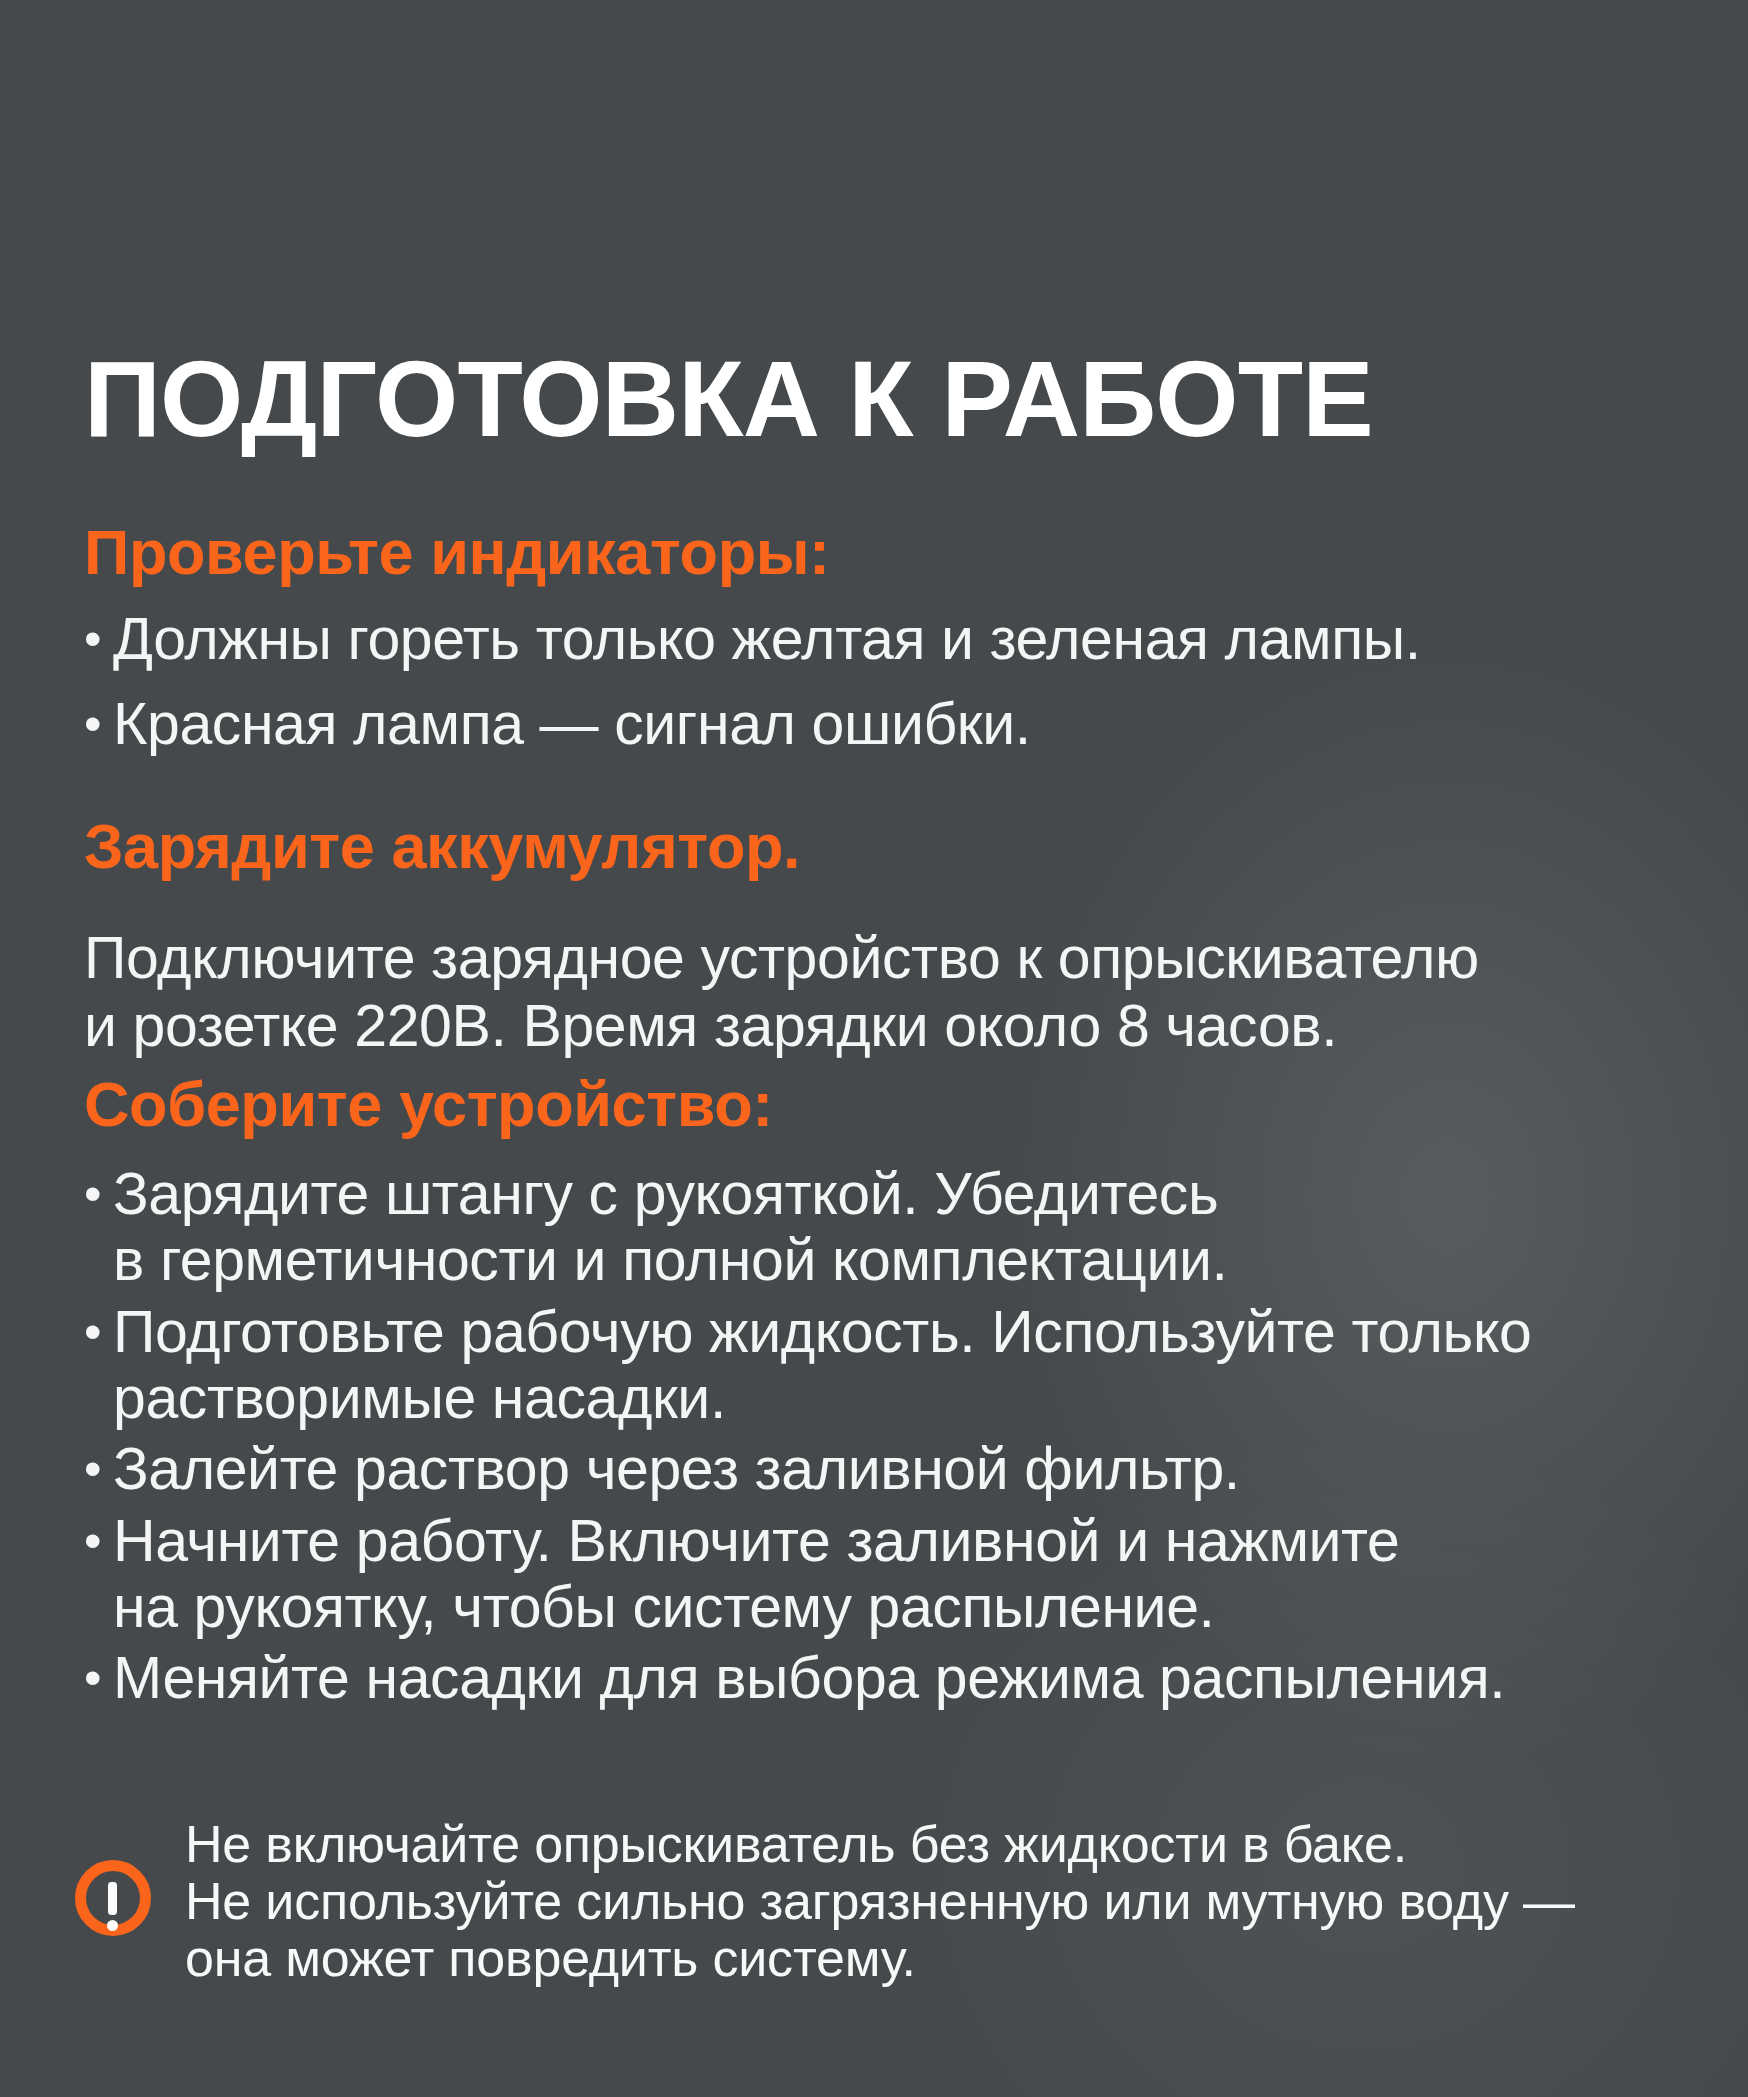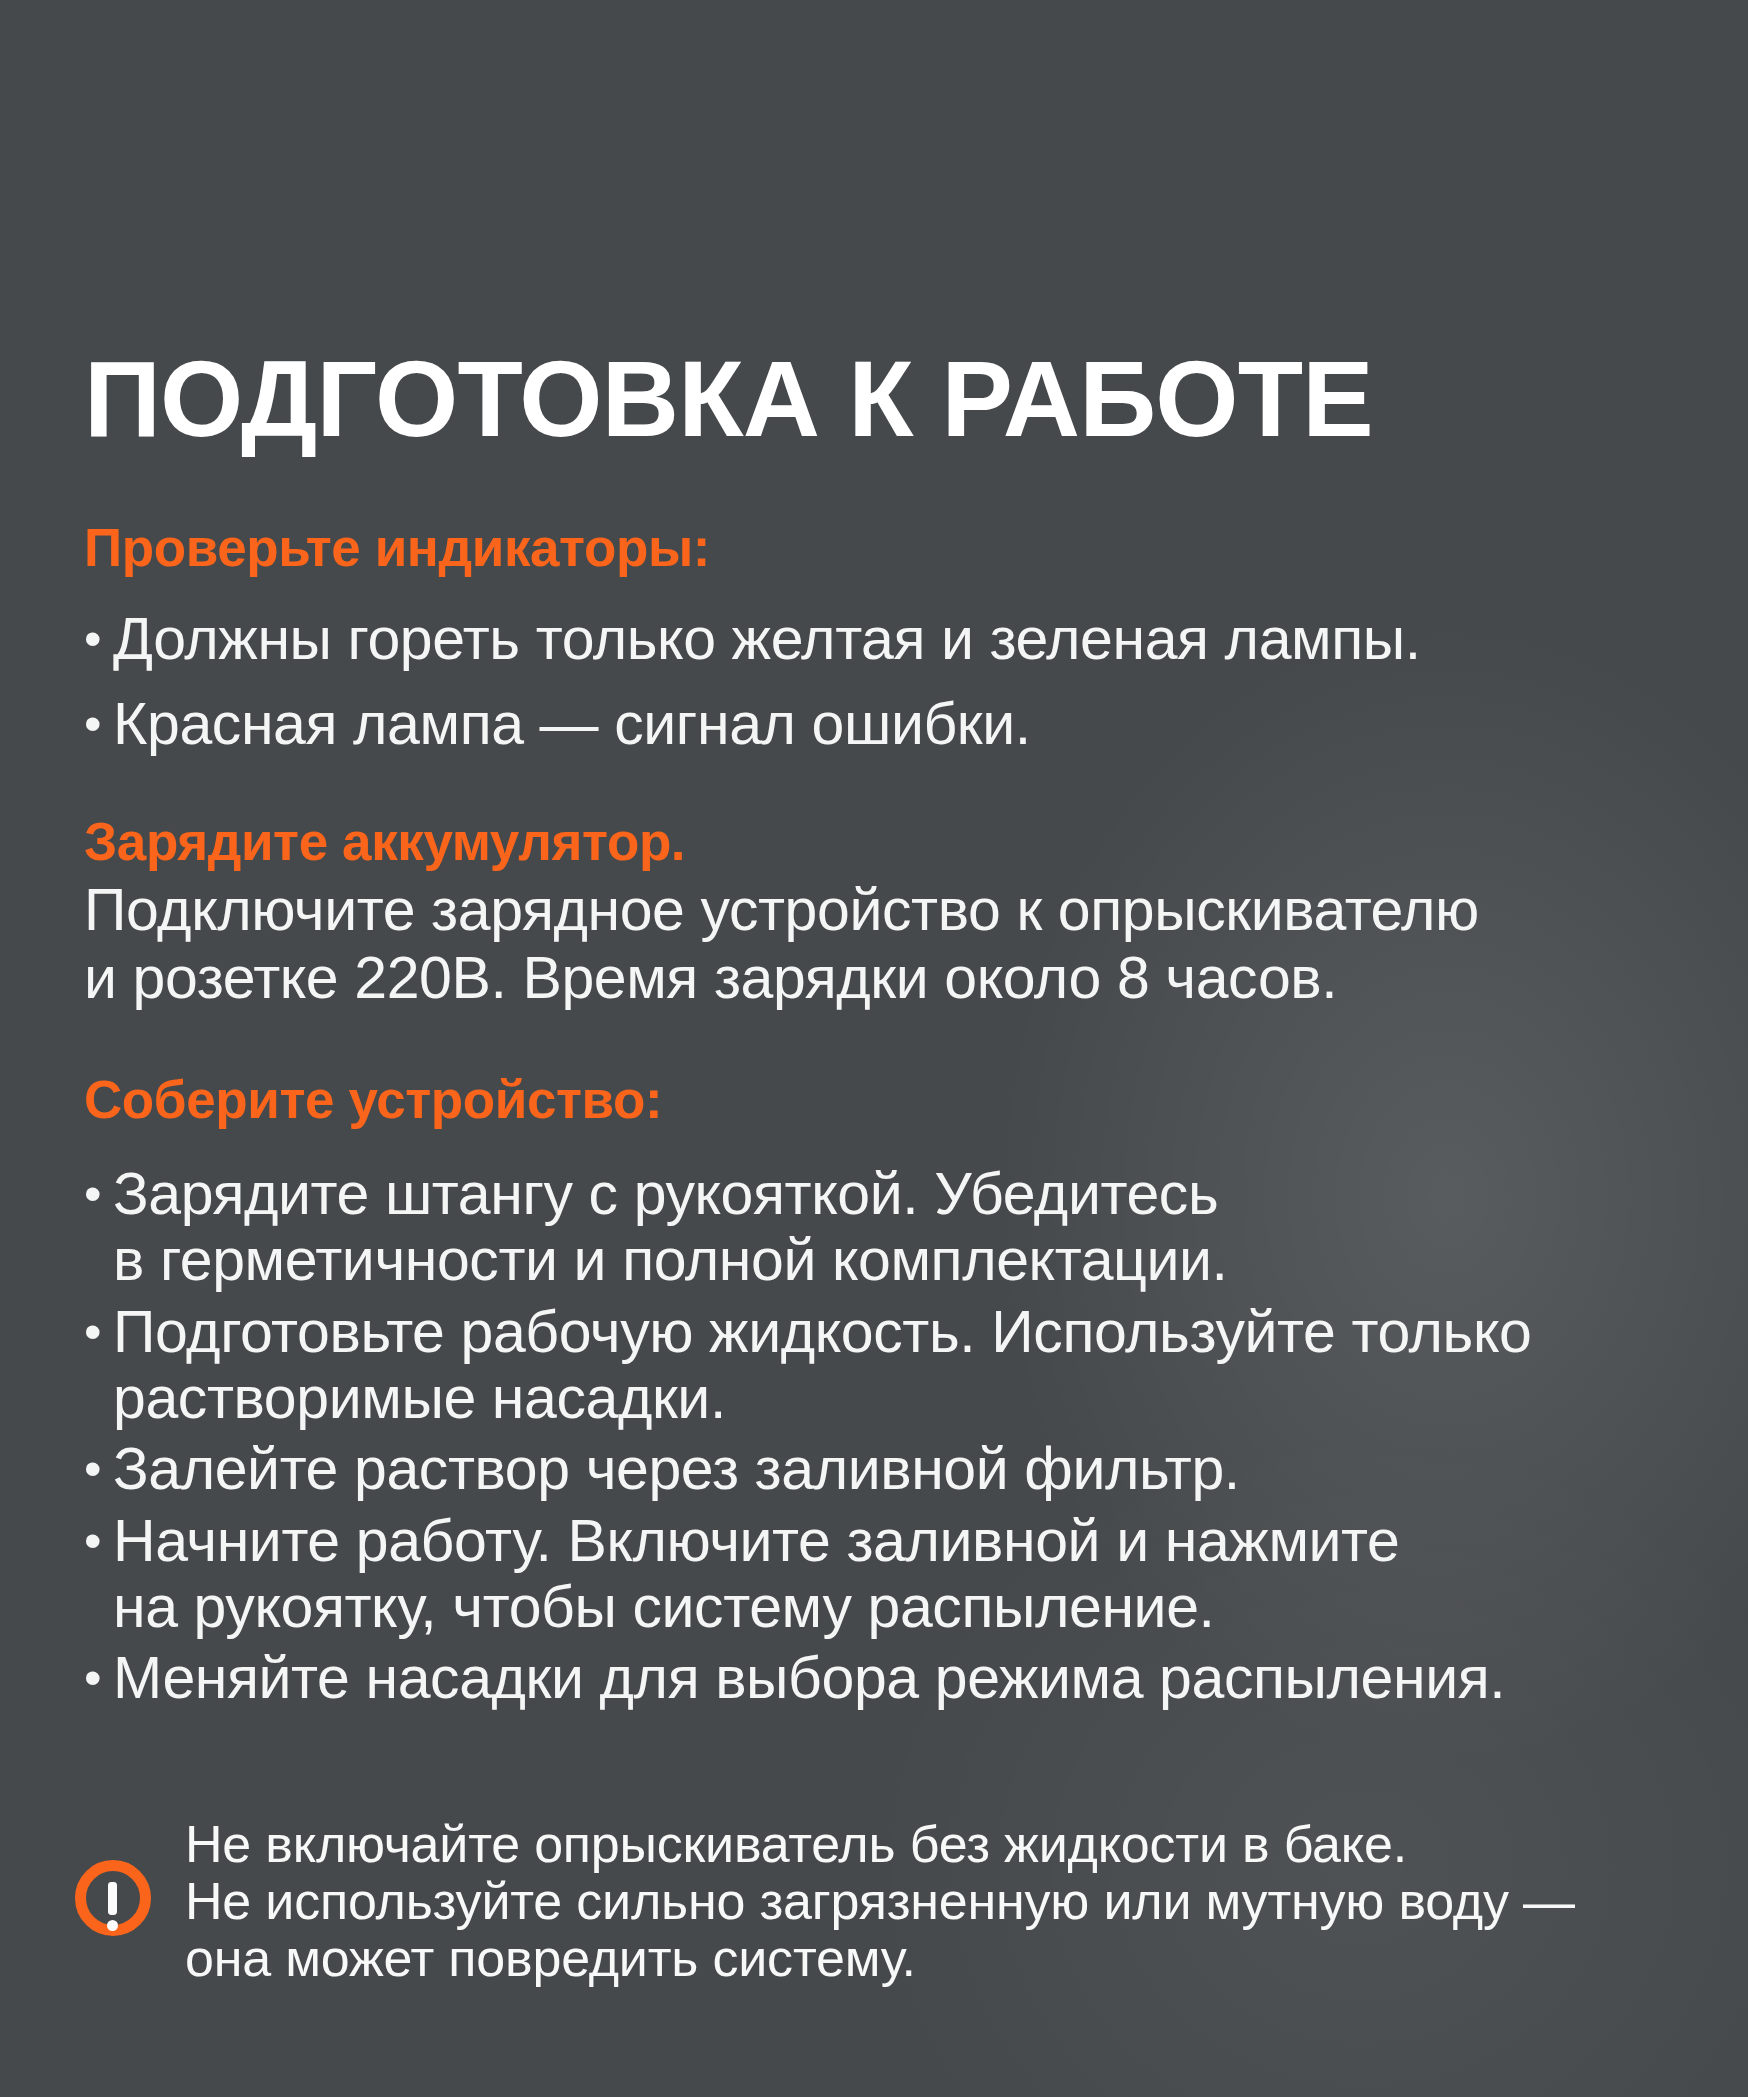--- a/index.html
+++ b/index.html
@@ -25,32 +25,32 @@
     font-size: 107px;
     font-weight: 700;
     letter-spacing: -0.8px;
     line-height: 1.0;
     color: #FFFFFF;
     white-space: nowrap;
     text-align: center;
   }
   .section-heading {
     margin: 0;
-    font-size: 53px;
+    font-size: 63px;
     font-weight: 700;
     letter-spacing: -0.4px;
     line-height: 1.0;
     color: #FA651B;
     white-space: nowrap;
   }
   .h-1 { top: 521px; }
   .h-2 { top: 815px; }
   .h-3 { top: 1073px; }
 
-  .body-text { font-size: 59px; font-weight: 400; letter-spacing: -0.4px; }
+  .body-text { font-size: 59px; font-weight: 400; letter-spacing: -0.4px; margin-top: 48px; }
 
   .para { top: 876px; line-height: 68px; }
   .para .line { white-space: nowrap; }
 
   .bullet-list { list-style: none; margin: 0; padding: 0; }
   .list-1 { top: 606px; }
   .list-2 { top: 1161px; }
   .bullet-item { display: flex; align-items: flex-start; line-height: 66px; }
   .list-1 .bullet-item { margin-bottom: 19px; }
   .list-2 .bullet-item { margin-bottom: 5.5px; }

